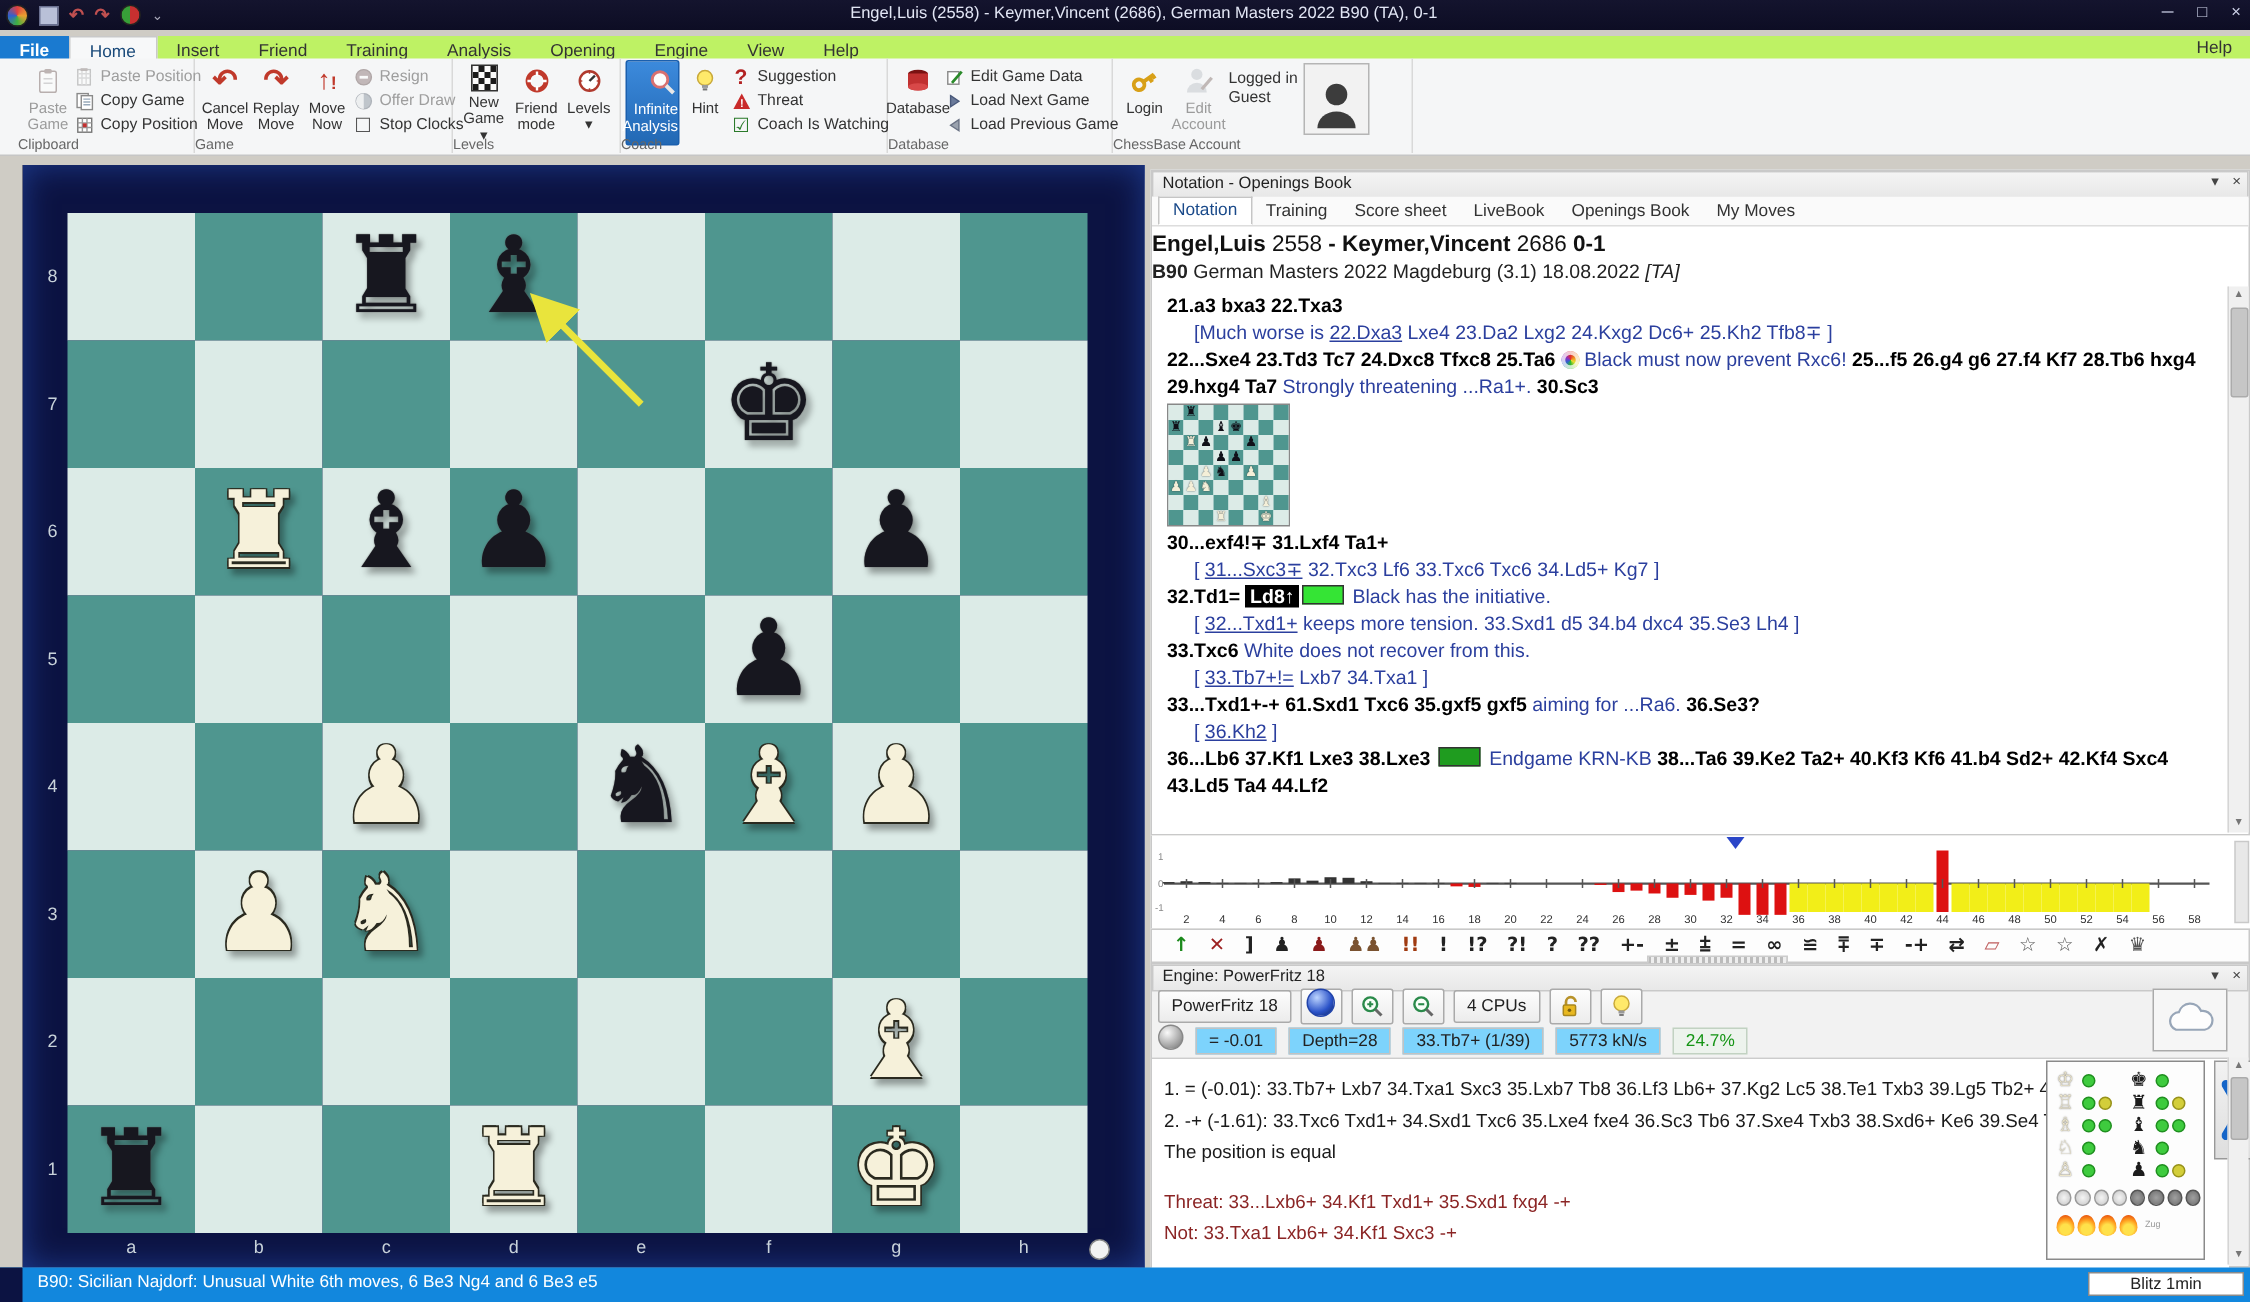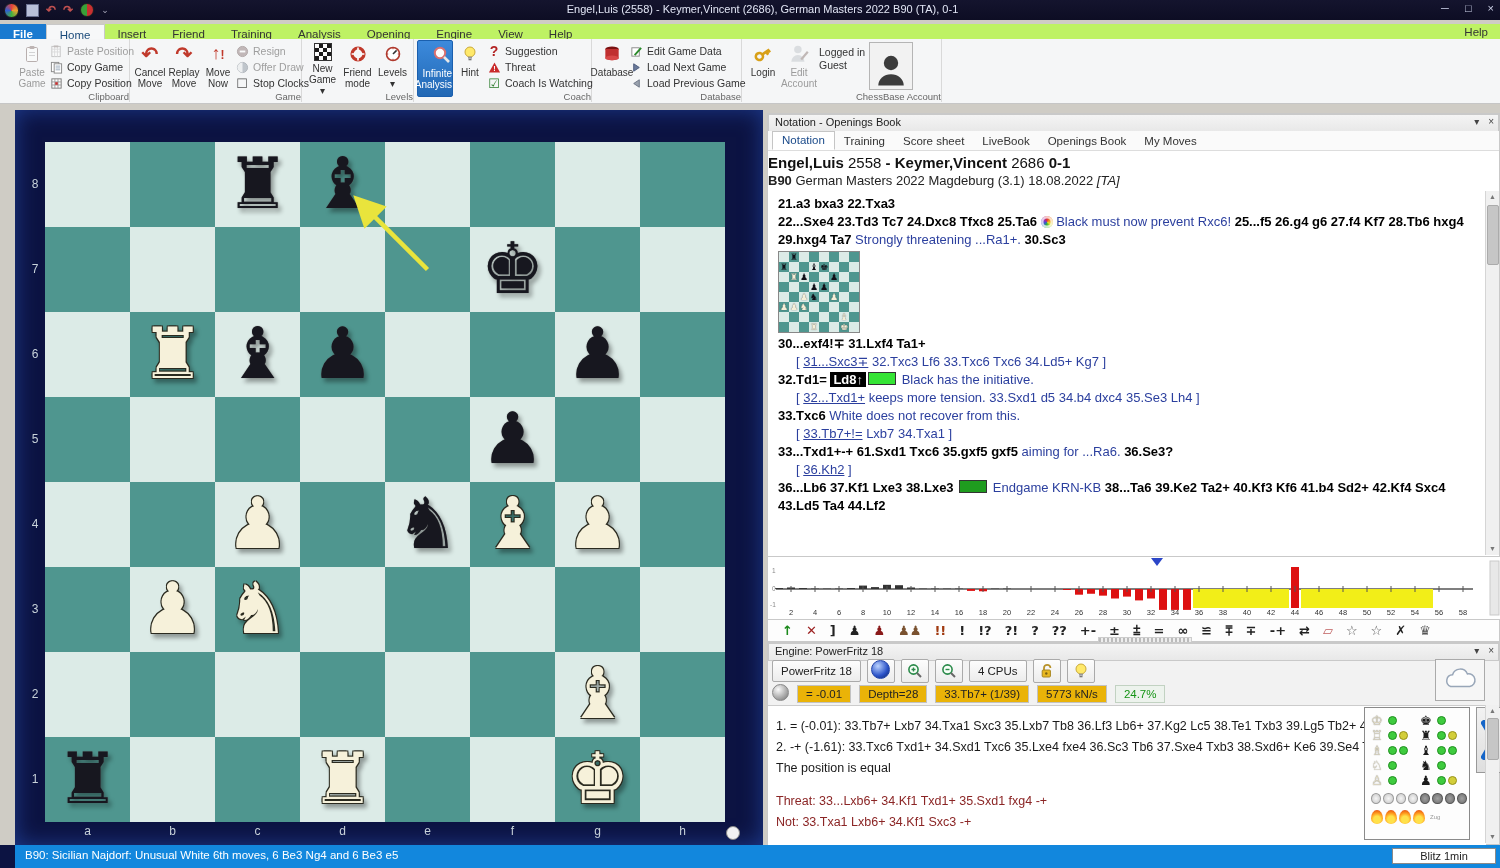--- a/index.html
+++ b/index.html
@@ -13,21 +13,21 @@
   #win-controls span{cursor:default;}
   
   #ribbon-tabs{left:0;top:24px;width:1500px;height:19px;background:#bef264;border-bottom:6px solid #701a75;display:flex;align-items:stretch;font-size:11.5px;color:#333;}
   .rtab{padding:2px 13px 0 13px;line-height:16px;}
   .rtab.file{background:#1a7ad0;color:#fff;font-weight:bold;}
   .rtab.active{background:#f7f8f9;border:1px solid #c9c9c9;border-bottom:none;color:#1a4a7a;}
   #ribbon-help-right{position:absolute;right:12px;top:2px;font-size:11.5px;color:#333;}
   #ribbon-body{left:0;top:39px;width:1500px;height:64px;background:#f5f6f7;border-bottom:1px solid #c6c6c6;}
   #ribbon-groups{display:flex;height:63px;padding-left:12px;}
   .rgroup{position:relative;border-right:1px solid #d9d9d9;height:63px;display:flex;align-items:flex-start;padding:1px 3px 0 3px;box-sizing:border-box;}
-  .rgroup-label{position:absolute;left:0;right:0;bottom:0;text-align:right;font-size:9.5px;color:#666;}
+  .rgroup-label{position:absolute;left:0;right:0;bottom:0;text-align:left;font-size:9.5px;color:#666;}
   .bigbtn{width:36px;min-width:34px;height:52px;display:flex;flex-direction:column;align-items:center;justify-content:flex-start;font-size:10px;color:#333;text-align:center;line-height:11px;padding-top:3px;border-radius:2px;}
   .bigbtn .bic{height:22px;display:flex;align-items:center;justify-content:center;margin-bottom:2px;}
   .bigbtn.active{background:linear-gradient(#3c8adc,#2268b4);color:#fff;border:1px solid #1a5fae;align-items:flex-end;}
   .bigbtn.disabled{color:#9b9b9b;}
   .bigbtn.disabled .bic{opacity:.45;filter:grayscale(80%);}
   .smallcol{display:flex;flex-direction:column;justify-content:flex-start;padding-top:4px;gap:2px;}
   .smallbtn{display:flex;align-items:center;gap:4px;font-size:10.5px;color:#333;height:14px;white-space:nowrap;}
   .smallbtn.disabled{color:#9e9e9e;}
   .smallbtn.disabled .sic{opacity:.45;filter:grayscale(80%);}
   .sic{width:14px;height:14px;display:inline-flex;align-items:center;justify-content:center;}
@@ -77,21 +77,21 @@
   #eval-pane{left:767px;top:557px;width:733px;height:62px;background:#fff;border-left:1px solid #c9c9c9;border-right:1px solid #c9c9c9;}
   #symbols-row{left:767px;top:619px;width:733px;height:23px;background:#fdfdfd;border:1px solid #c9c9c9;box-sizing:border-box;display:flex;align-items:center;padding-left:14px;gap:13px;}
   .sym{font-size:13px;font-weight:bold;font-family:"DejaVu Sans",sans-serif;}
   #symbols-scroll{position:absolute;left:330px;top:17px;width:92px;height:5px;background:repeating-linear-gradient(90deg,#bbb 0 2px,#eee 2px 4px);border:1px solid #ccc;}
   
   #engine-pane{left:767px;top:642px;width:733px;height:203px;background:#f2f2f2;border:1px solid #c9c9c9;box-sizing:border-box;}
   #eng-toolbar{left:4px;top:16px;height:24px;display:flex;gap:6px;align-items:center;}
   .engbtn{border:1px solid #aaa;background:linear-gradient(#fdfdfd,#ececec);font-size:11.5px;color:#222;height:22px;display:inline-flex;align-items:center;justify-content:center;padding:0 8px;border-radius:2px;}
   .engicon{border:1px solid #aaa;background:linear-gradient(#fdfdfd,#ececec);width:26px;height:22px;display:inline-flex;align-items:center;justify-content:center;border-radius:2px;}
   #eng-status{left:4px;top:42px;height:18px;display:flex;gap:8px;align-items:center;}
-  .statbox{background:#eab308;border:1px solid #c2c2c2;font-size:11.5px;color:#222;height:16px;line-height:16px;padding:0 8px;}
+  .statbox{background:#7dd3fc;border:1px solid #c2c2c2;font-size:11.5px;color:#222;height:16px;line-height:16px;padding:0 8px;}
   .statbox.pct{color:#149414;background:#edf3ed;border-color:#c2d2c2;}
   #eng-lines{left:0;top:62px;width:718px;height:141px;background:#fff;border-top:1px solid #ccc;padding:10px 0 0 8px;box-sizing:border-box;font-size:12.5px;line-height:21px;color:#1a1a1a;}
   .engline{white-space:nowrap;overflow:hidden;width:590px;}
   .engline.red{color:#8b2525;}
   #cloud-btn{left:667px;top:16px;width:48px;height:40px;border:1px solid #aaa;background:#f6f6f6;display:flex;align-items:center;justify-content:center;}
   
   #material-panel{left:596px;top:64px;width:106px;height:133px;background:#fdfdfd;border:1px solid #8a8a8a;padding:5px 0 0 6px;box-sizing:border-box;}
   .mat-row{display:flex;align-items:center;height:15px;gap:2px;}
   .mat-piece{width:15px;font-family:"DejaVu Sans",sans-serif;font-size:13px;line-height:15px;}
   .mat-piece.w{color:#ece5cb;text-shadow:0 0 1px #444;}
@@ -538,20 +538,21 @@
         <b>0-1</b>
       </div>
       <div id="gh2">
         <b>B90</b>
         <span>German Masters 2022 Magdeburg (3.1) 18.08.2022</span>
         <i>[TA]</i>
       </div>
     </div>
     <div class="abs" id="not-body">
         <div class="not-line"><span class="seg-m">21.a3 bxa3 22.Txa3</span></div>
+        <div class="not-line ind"><span class="seg-v">[Much worse is </span><span class="seg-v u">22.Dxa3</span><span class="seg-v"> Lxe4 23.Da2 Lxg2 24.Kxg2 Dc6+ 25.Kh2 Tfb8∓ ]</span></div>
         <div class="not-line"><span class="seg-m">22...Sxe4 23.Td3 Tc7 24.Dxc8 Tfxc8 25.Ta6 </span><span class="wheel-icon"></span><span class="seg-c"> Black must now prevent Rxc6! </span><span class="seg-m">25...f5 26.g4 g6 27.f4 Kf7 28.Tb6 hxg4 29.hxg4 Ta7 </span><span class="seg-c">Strongly threatening ...Ra1+.  </span><span class="seg-m">30.Sc3</span></div>
         <div class="not-line">
           <div id="mini-board">
             <div class="msq" style="left: 0px; top: 0px; width: 10px; height: 10px; background: rgb(220, 235, 231);"></div>
             <div class="msq" style="left: 10px; top: 0px; width: 10px; height: 10px; background: rgb(79, 150, 143);"></div>
             <div class="msq" style="left: 20px; top: 0px; width: 10px; height: 10px; background: rgb(220, 235, 231);"></div>
             <div class="msq" style="left: 30px; top: 0px; width: 10px; height: 10px; background: rgb(79, 150, 143);"></div>
             <div class="msq" style="left: 40px; top: 0px; width: 10px; height: 10px; background: rgb(220, 235, 231);"></div>
             <div class="msq" style="left: 50px; top: 0px; width: 10px; height: 10px; background: rgb(79, 150, 143);"></div>
             <div class="msq" style="left: 60px; top: 0px; width: 10px; height: 10px; background: rgb(220, 235, 231);"></div>

